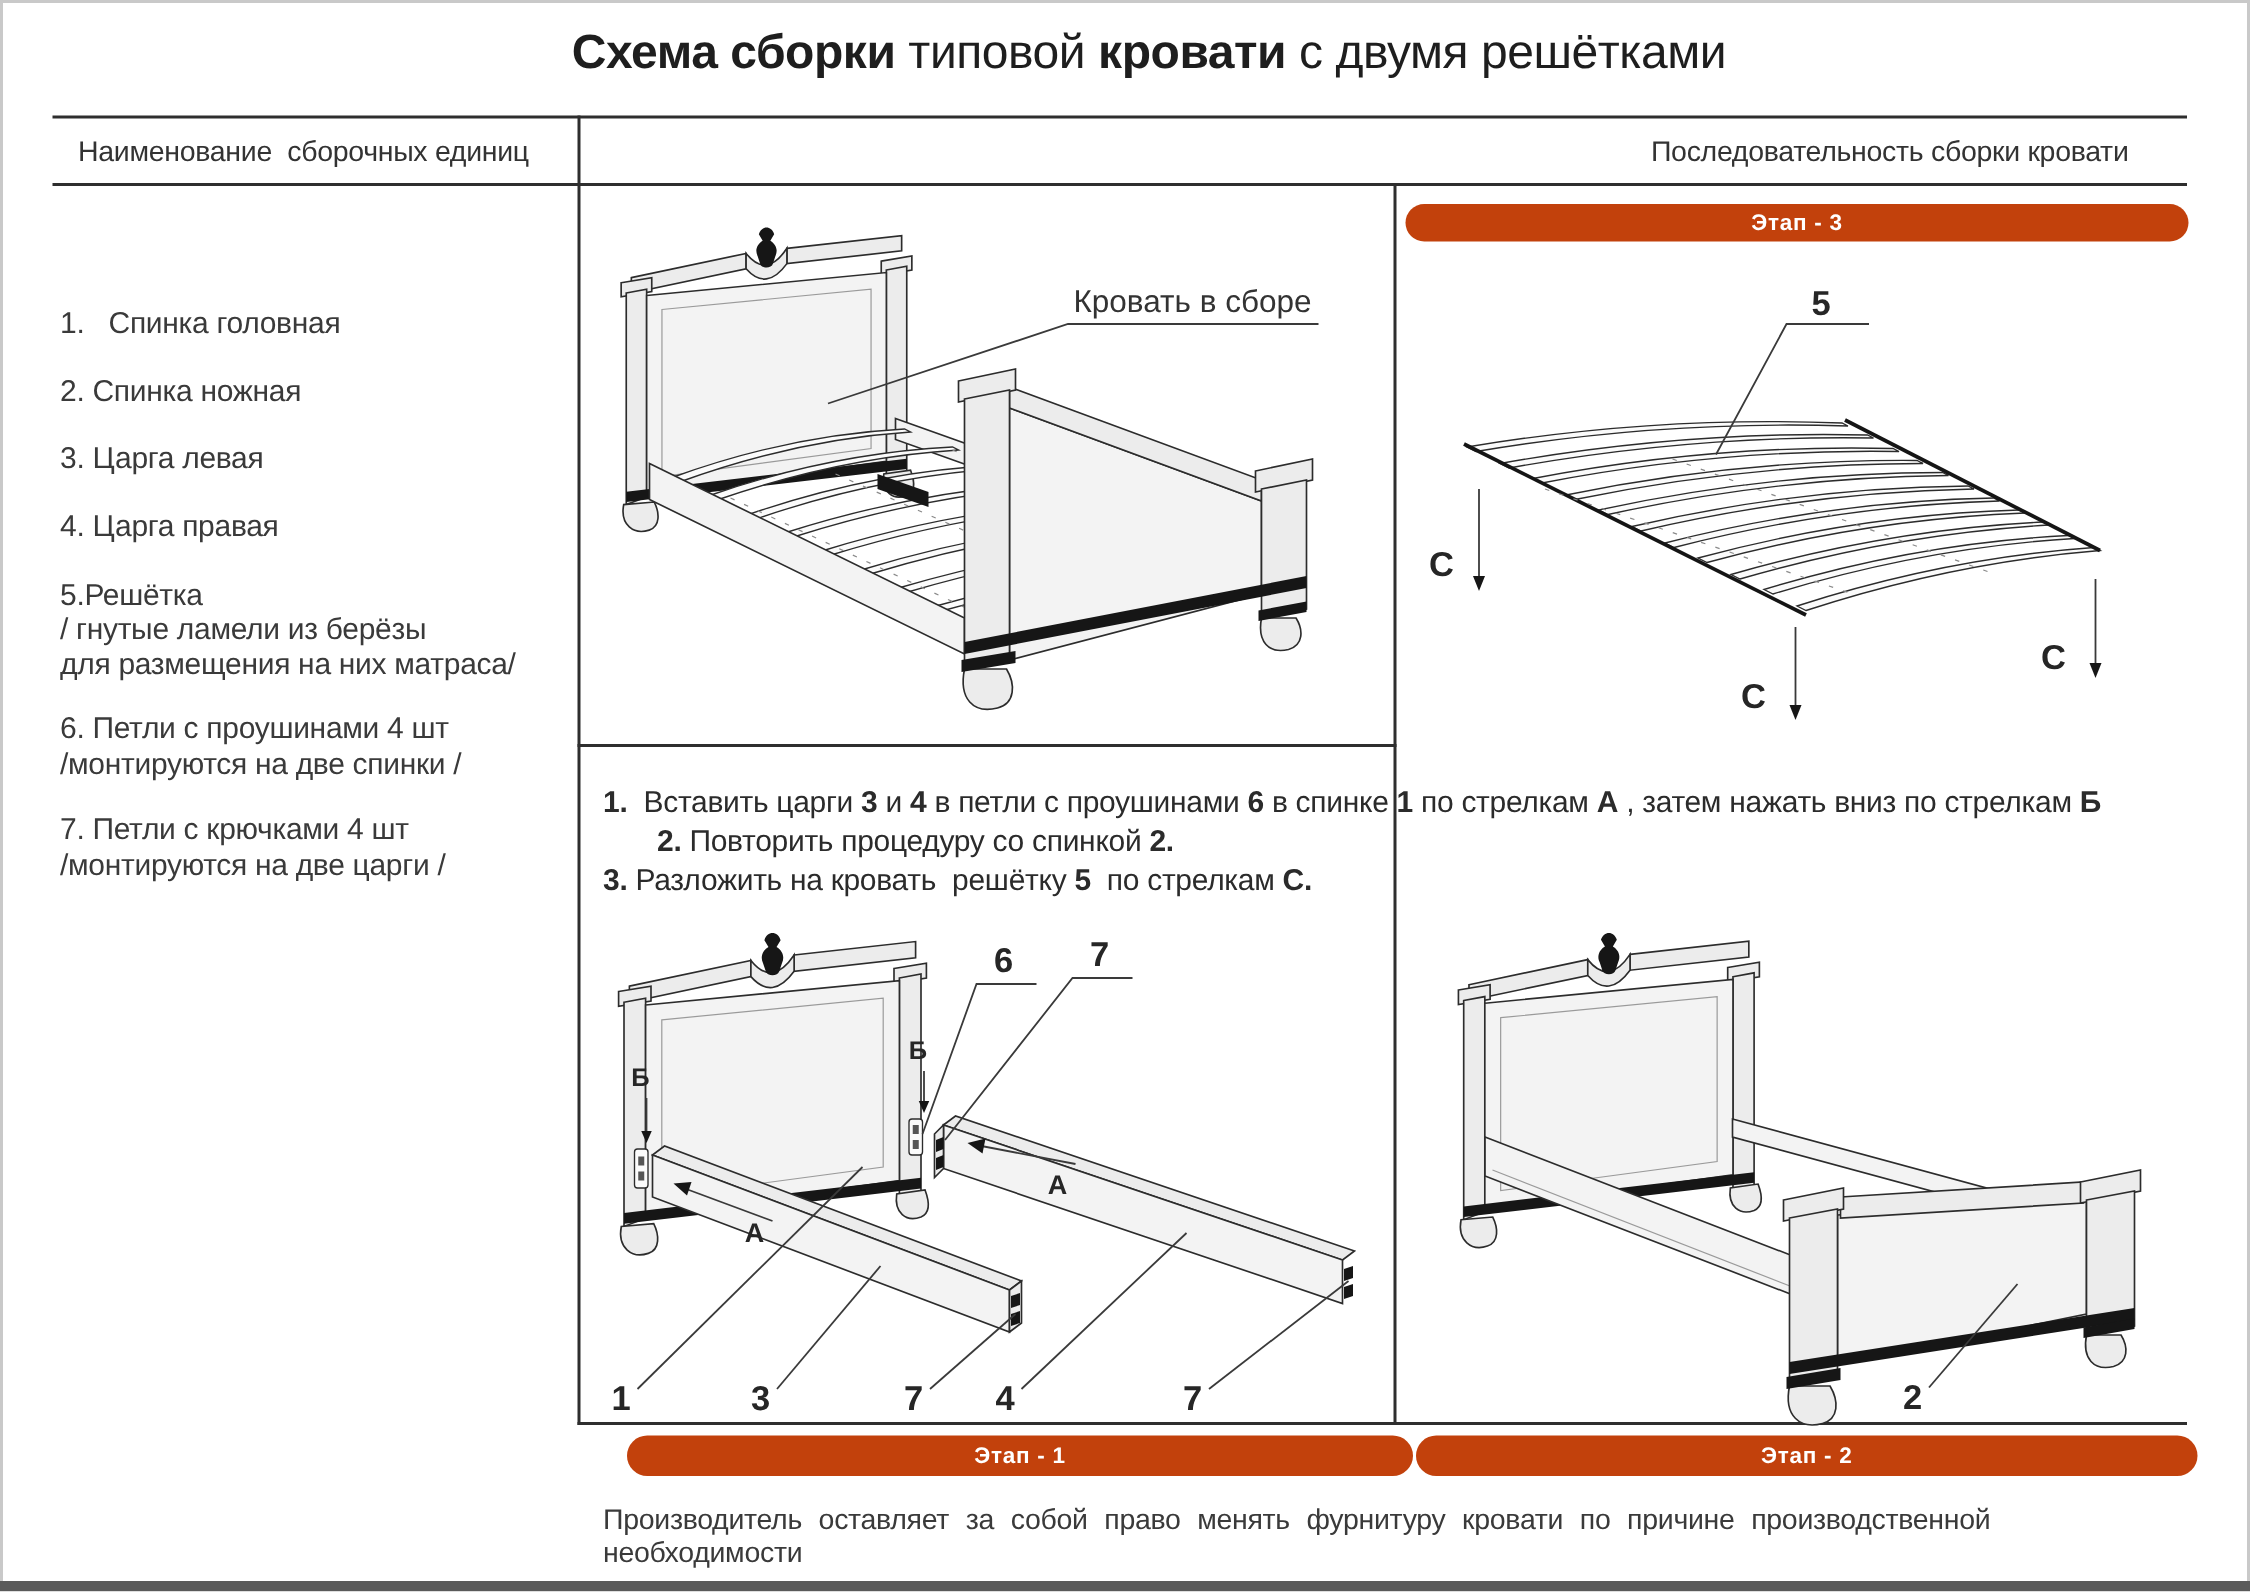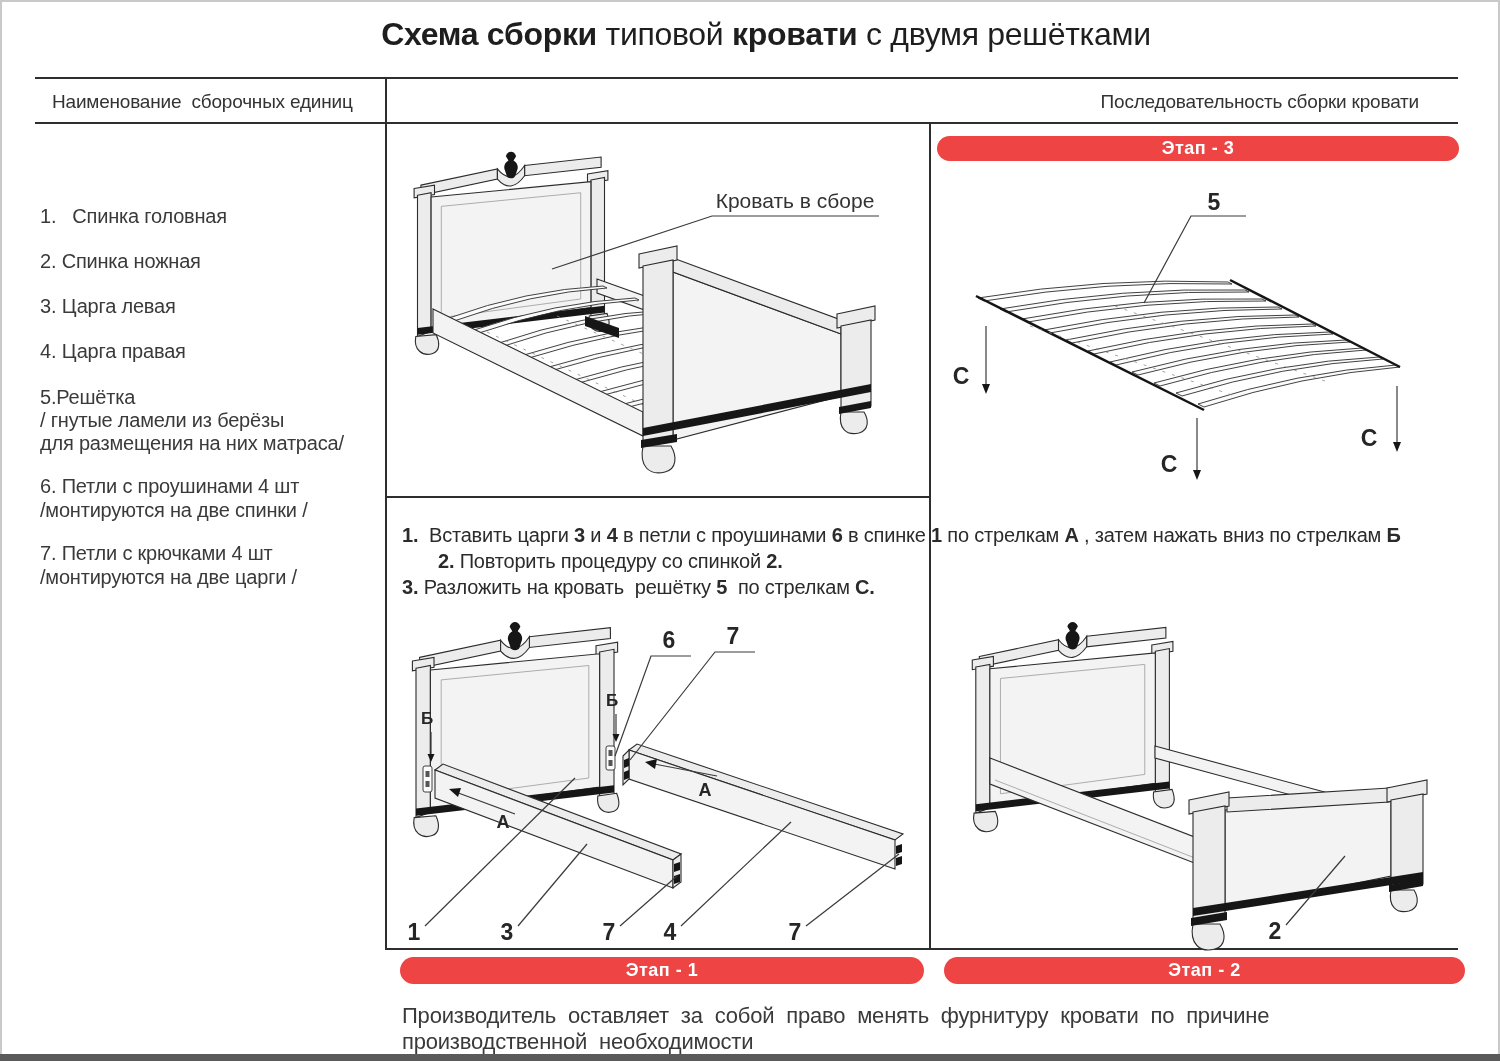--- a/index.html
+++ b/index.html
@@ -7,24 +7,24 @@
         font-family:"Liberation Sans",sans-serif;color:#2c2c2c;
         box-shadow:inset 0 0 0 2px #c9c9c9;}
   .rule{position:absolute;background:#2e2e2e;}
   .title{position:absolute;top:16px;left:16px;width:100%;text-align:center;font-size:32px;
          letter-spacing:-.3px;color:#1e1e1e;}
   .title .b{font-weight:700;}
   .hdr{position:absolute;font-size:19px;color:#333;letter-spacing:-.2px;white-space:pre;}
   .parts-item{position:absolute;left:40px;font-size:20px;color:#3a3a3a;letter-spacing:-.2px;white-space:pre;margin-top:20px;}
   .instr{position:absolute;left:402px;font-size:20px;color:#2b2b2b;white-space:pre;letter-spacing:-.2px;}
   .instr .b{font-weight:700;}
-  .pill{position:absolute;background:#ef4444;border-radius:14px;color:#fff;
+  .pill{position:absolute;background:#c2410c;border-radius:14px;color:#fff;
         display:flex;align-items:center;justify-content:center;
-        font-size:18px;font-weight:700;letter-spacing:.5px;}
-  .footer{position:absolute;left:402px;top:1003px;width:1062px;font-size:22px;color:#3a3a3a;
+        font-size:15px;font-weight:700;letter-spacing:.5px;}
+  .footer{position:absolute;left:402px;top:1003px;width:1062px;font-size:19px;color:#3a3a3a;
           word-spacing:6px;letter-spacing:-.2px;}
   .botbar{position:absolute;left:0;bottom:0;width:100%;height:7px;background:#5a5a5a;}
   svg{position:absolute;overflow:visible;}
   svg *{vector-effect:non-scaling-stroke;}
   .f1{fill:#f3f3f3;stroke:#2c2c2c;stroke-width:1.1;}
   .f2{fill:#ececec;stroke:#2c2c2c;stroke-width:1.1;}
   .f3{fill:#fbfbfb;stroke:#2c2c2c;stroke-width:.9;}
   .bk{fill:#161616;stroke:none;}
   .thin{stroke:#9a9a9a;stroke-width:.8;fill:none;}
   .lead{stroke:#3a3a3a;stroke-width:1.2;fill:none;}
@@ -244,19 +244,19 @@
       <polygon class="bk" points="248,300 478,264 478,272 248,308"></polygon>
       <path class="f2" d="M248,316 C244,336 255,345 270,341 C281,338 281,326 275,316 Z"></path>
       <polygon class="bk" points="246,310 282,304 282,312 246,318"></polygon>
       <path class="f2" d="M446,282 C443,298 451,306 464,303 C474,300 474,290 469,282 Z"></path>
       <polygon class="bk" points="444,277 478,271 478,278 444,284"></polygon>
     </g>
     <text class="num" x="330" y="331" text-anchor="middle">2</text>
     <path class="lead" d="M341,317 L400,248"></path>
   </svg>
 
-  <div class="pill" style="left:400px;top:957px;width:524px;height:27px;">Этап - 1</div>
+  <div class="pill" style="left:418px;top:957px;width:524px;height:27px;">Этап - 1</div>
   <div class="pill" style="left:944px;top:957px;width:521px;height:27px;">Этап - 2</div>
 
   <div class="footer">Производитель оставляет за собой право менять фурнитуру кровати по причине производственной необходимости</div>
 
   <div class="botbar"></div>
 </div>
 
 </body></html>

